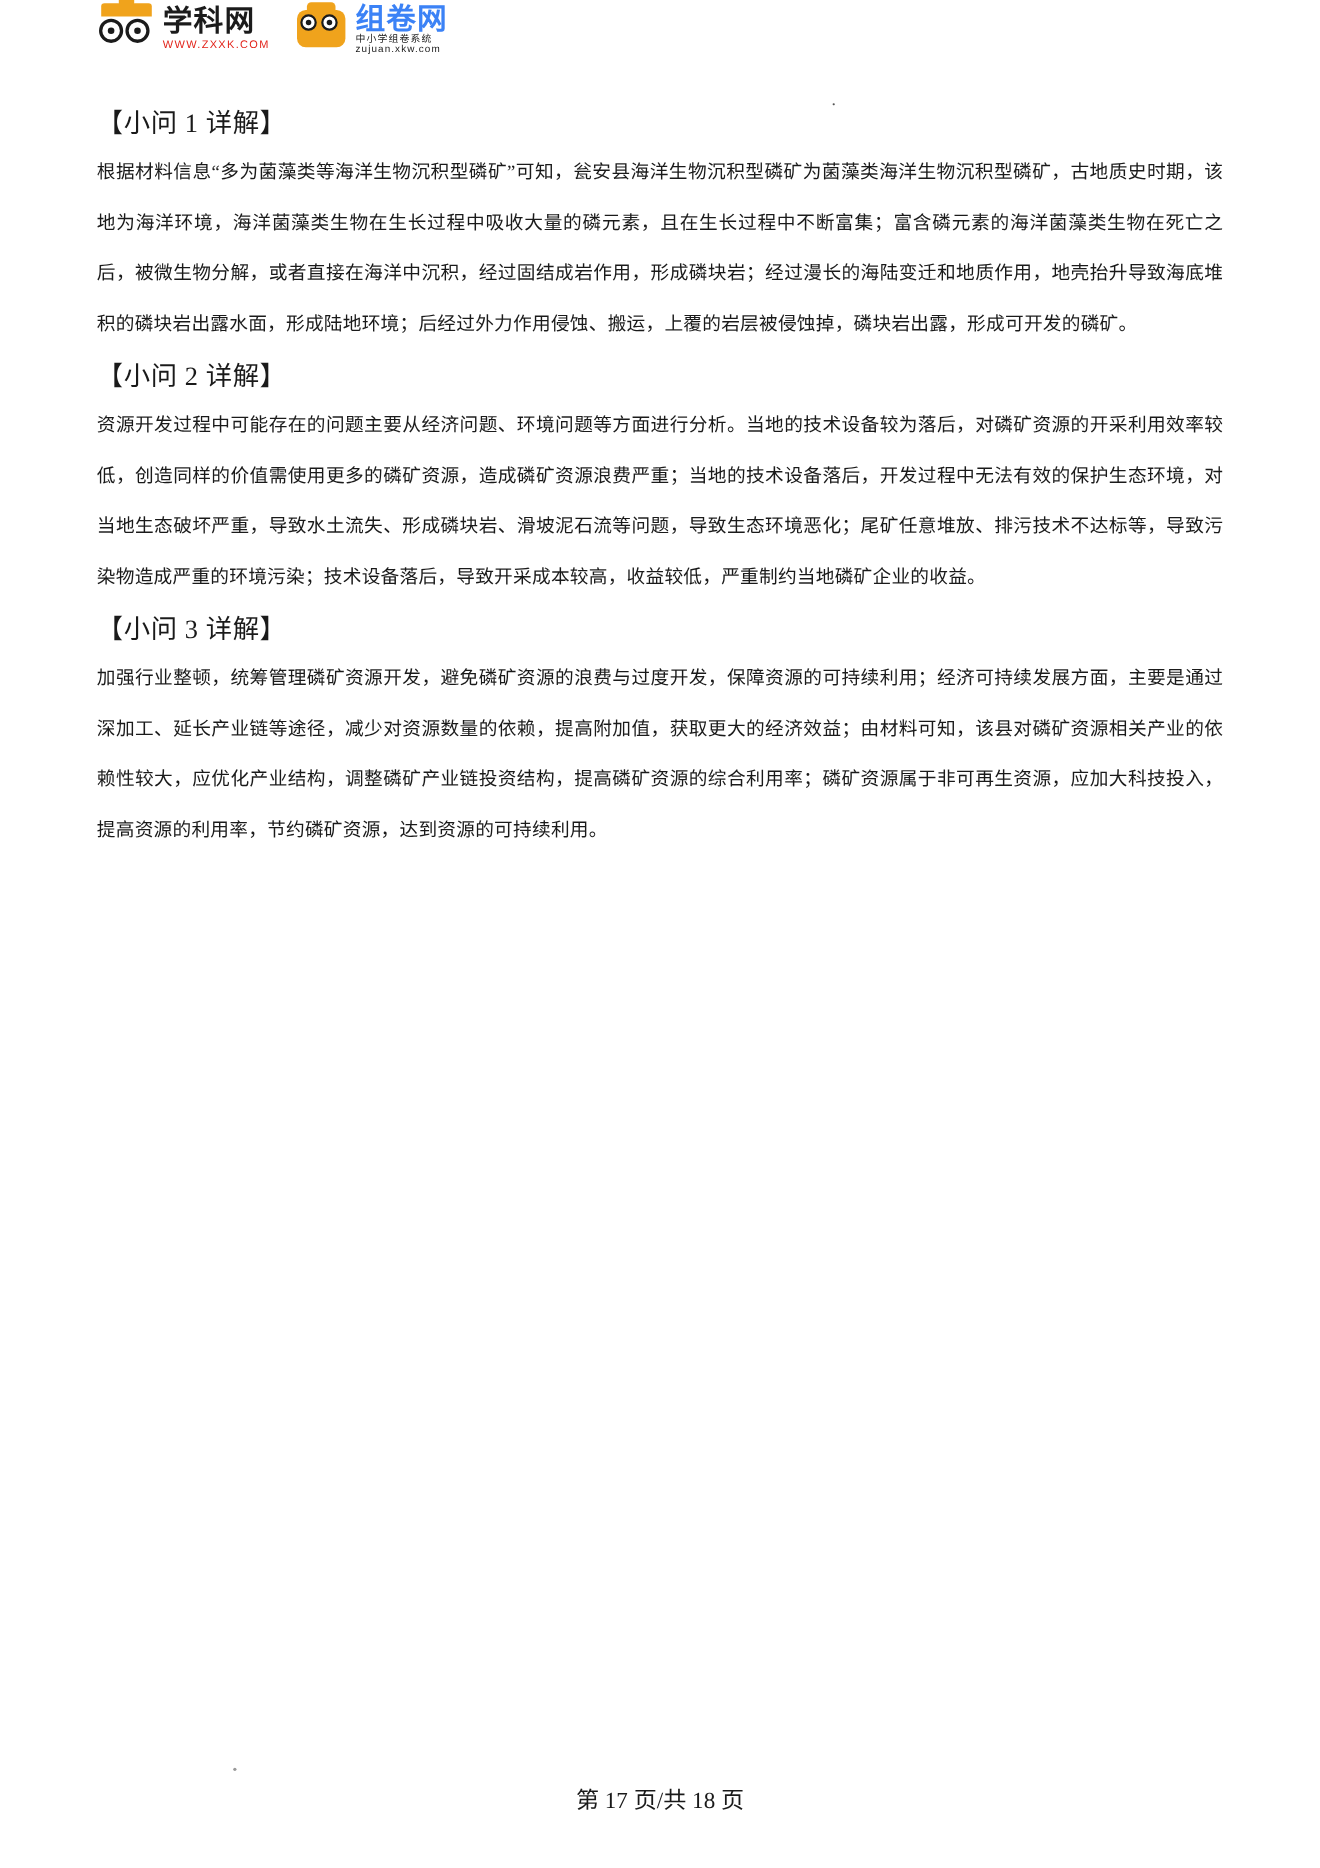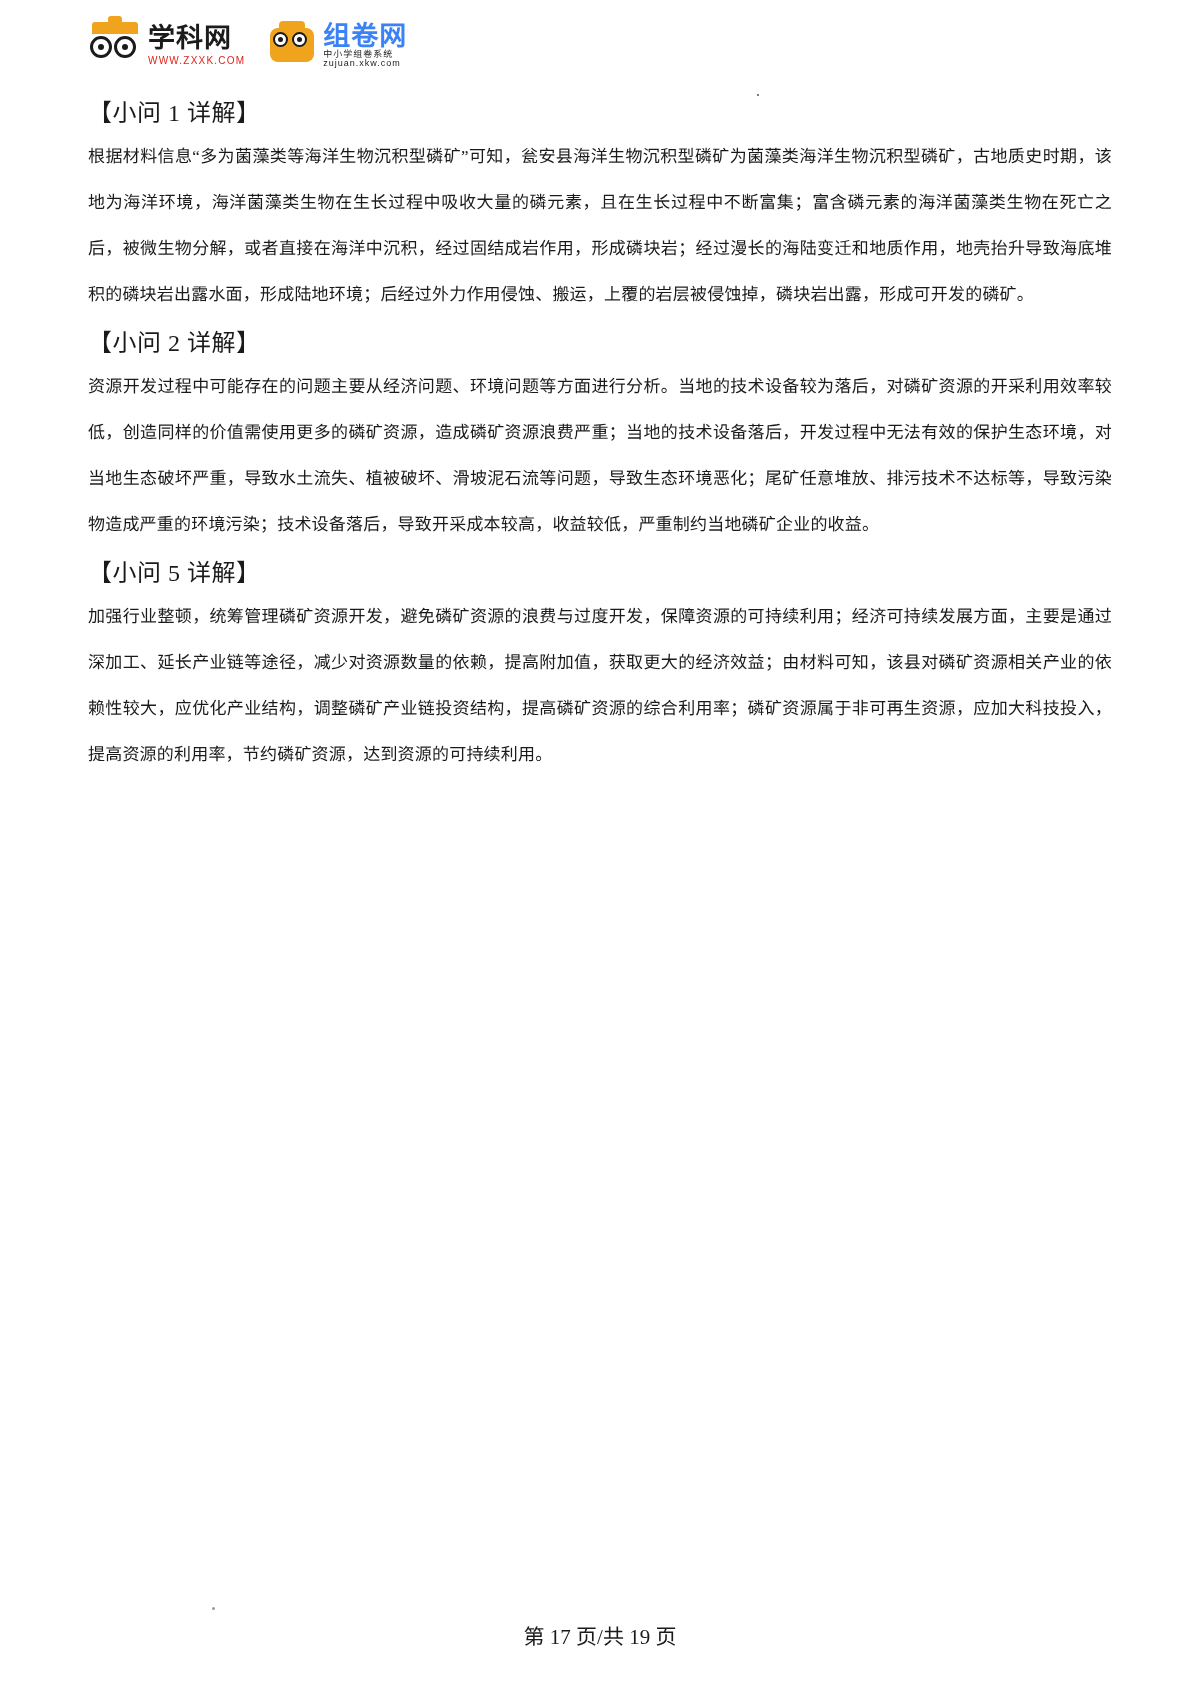--- a/index.html
+++ b/index.html
@@ -19,21 +19,21 @@
   .page {
     position: relative;
     width: 1200px;
     height: 1698px;
     box-sizing: border-box;
   }
 
   
   .logo-bar {
     position: absolute;
-    top: 20px;
+    top: 1px;
     left: 88px;
     display: flex;
     align-items: center;
     gap: 22px;
   }
   .logo {
     display: flex;
     align-items: center;
     gap: 6px;
   }
@@ -246,28 +246,28 @@
   <div class="content">
     <span class="dot">.</span>
 
     <div class="block">
       <div class="sub-title">【小问 1 详解】</div>
       <p class="para">根据材料信息“多为菌藻类等海洋生物沉积型磷矿”可知，瓮安县海洋生物沉积型磷矿为菌藻类海洋生物沉积型磷矿，古地质史时期，该地为海洋环境，海洋菌藻类生物在生长过程中吸收大量的磷元素，且在生长过程中不断富集；富含磷元素的海洋菌藻类生物在死亡之后，被微生物分解，或者直接在海洋中沉积，经过固结成岩作用，形成磷块岩；经过漫长的海陆变迁和地质作用，地壳抬升导致海底堆积的磷块岩出露水面，形成陆地环境；后经过外力作用侵蚀、搬运，上覆的岩层被侵蚀掉，磷块岩出露，形成可开发的磷矿。</p>
     </div>
 
     <div class="block">
       <div class="sub-title">【小问 2 详解】</div>
-      <p class="para">资源开发过程中可能存在的问题主要从经济问题、环境问题等方面进行分析。当地的技术设备较为落后，对磷矿资源的开采利用效率较低，创造同样的价值需使用更多的磷矿资源，造成磷矿资源浪费严重；当地的技术设备落后，开发过程中无法有效的保护生态环境，对当地生态破坏严重，导致水土流失、植被破坏、滑坡泥石流等问题，导致生态环境恶化；尾矿任意堆放、排污技术不达标等，导致污染物造成严重的环境污染；技术设备落后，导致开采成本较高，收益较低，严重制约当地磷矿企业的收益。</p>
+      <p class="para">资源开发过程中可能存在的问题主要从经济问题、环境问题等方面进行分析。当地的技术设备较为落后，对磷矿资源的开采利用效率较低，创造同样的价值需使用更多的磷矿资源，造成磷矿资源浪费严重；当地的技术设备落后，开发过程中无法有效的保护生态环境，对当地生态破坏严重，导致水土流失、形成磷块岩、滑坡泥石流等问题，导致生态环境恶化；尾矿任意堆放、排污技术不达标等，导致污染物造成严重的环境污染；技术设备落后，导致开采成本较高，收益较低，严重制约当地磷矿企业的收益。</p>
     </div>
 
     <div class="block">
-      <div class="sub-title">【小问 5 详解】</div>
+      <div class="sub-title">【小问 3 详解】</div>
       <p class="para">加强行业整顿，统筹管理磷矿资源开发，避免磷矿资源的浪费与过度开发，保障资源的可持续利用；经济可持续发展方面，主要是通过深加工、延长产业链等途径，减少对资源数量的依赖，提高附加值，获取更大的经济效益；由材料可知，该县对磷矿资源相关产业的依赖性较大，应优化产业结构，调整磷矿产业链投资结构，提高磷矿资源的综合利用率；磷矿资源属于非可再生资源，应加大科技投入，提高资源的利用率，节约磷矿资源，达到资源的可持续利用。</p>
     </div>
   </div>
 
   <div class="page-dot"></div>
 
   <div class="footer">
-    <span>第 17 页/共 19 页</span>
+    <span>第 17 页/共 18 页</span>
   </div>
 
 </div>
 
 </body></html>

